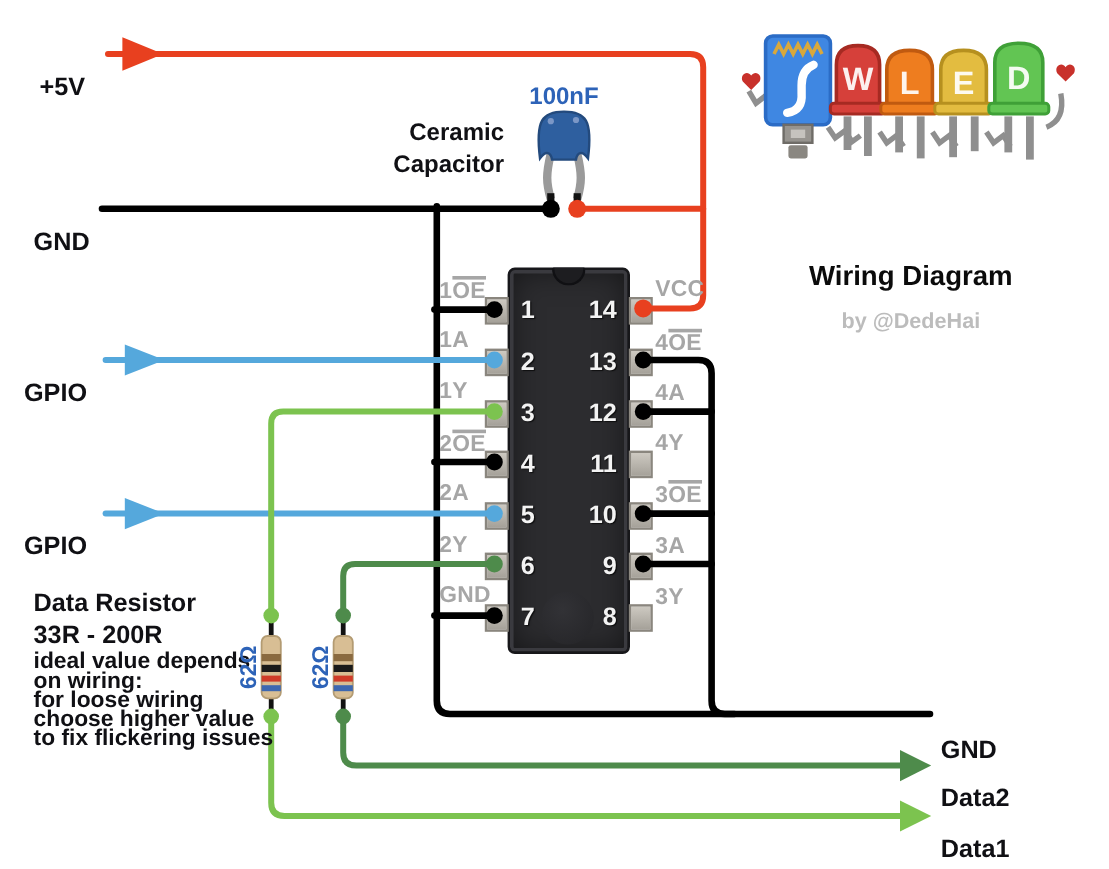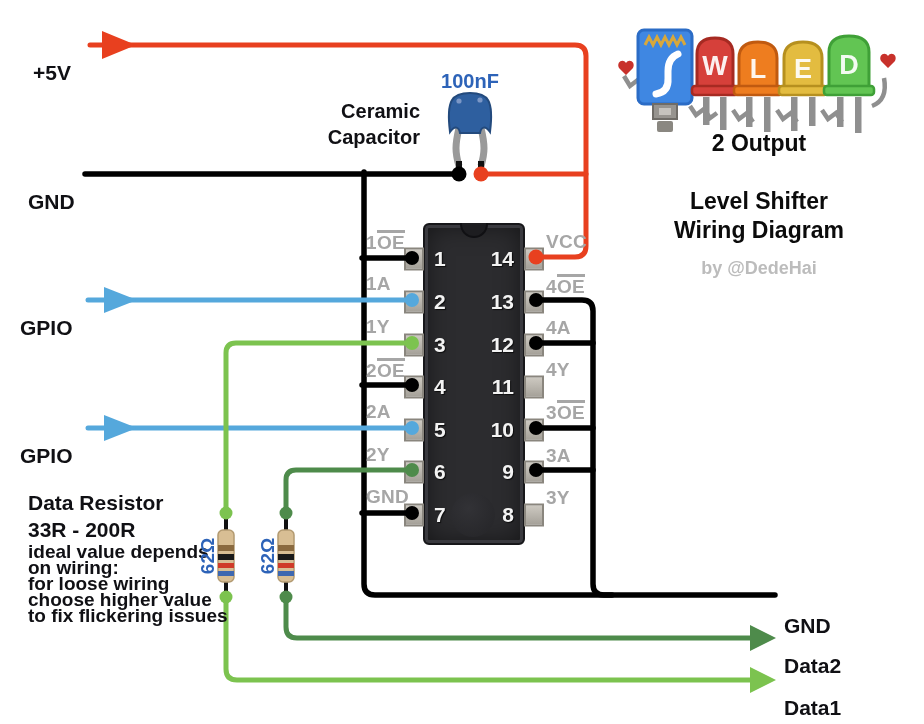--- a/index.html
+++ b/index.html
@@ -178,22 +178,20 @@
 on wiring:
 for loose wiring
 choose higher value
 to fix flickering issues</div>
   <div class="rval" style="left:208px;top:556px">62Ω</div>
   <div class="rval" style="left:268px;top:556px">62Ω</div>
   <div class="lbl sz21" style="left:784px;top:598px">GND</div>
   <div class="lbl sz21" style="left:784px;top:638px">Data2</div>
   <div class="lbl sz21" style="left:784px;top:680px">Data1</div>
 
-  <div class="title-line" style="top:143px">2 Output</div>
-  <div class="title-line" style="top:201px">Level Shifter</div>
   <div class="title-line" style="top:230px">Wiring Diagram</div>
   <div class="byline" style="top:268px">by @DedeHai</div>
 
   <div class="pinlbl" style="left:366px;top:242px"><span>1</span><span class="ovl">OE</span></div>
   <div class="pinlbl" style="left:366px;top:284px"><span>1A</span><span class="ovl"></span></div>
   <div class="pinlbl" style="left:366px;top:327px"><span>1Y</span><span class="ovl"></span></div>
   <div class="pinlbl" style="left:366px;top:370px"><span>2</span><span class="ovl">OE</span></div>
   <div class="pinlbl" style="left:366px;top:412px"><span>2A</span><span class="ovl"></span></div>
   <div class="pinlbl" style="left:366px;top:455px"><span>2Y</span><span class="ovl"></span></div>
   <div class="pinlbl" style="left:366px;top:497px"><span>GND</span><span class="ovl"></span></div>

